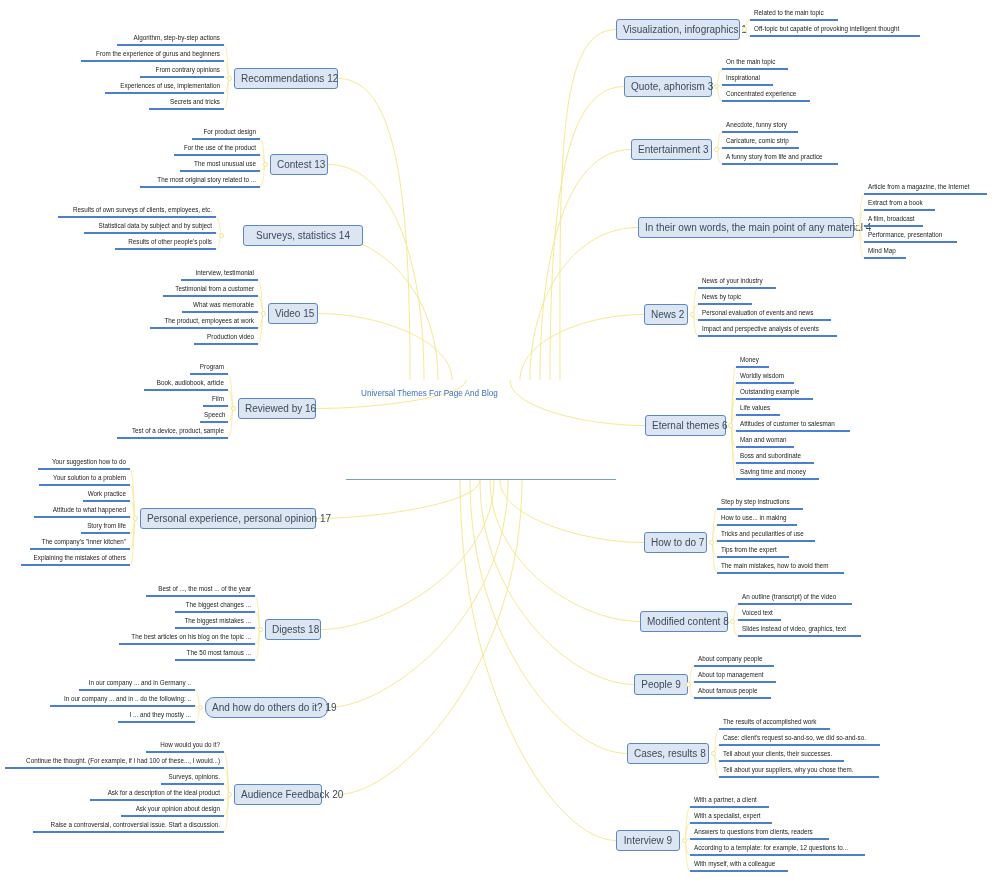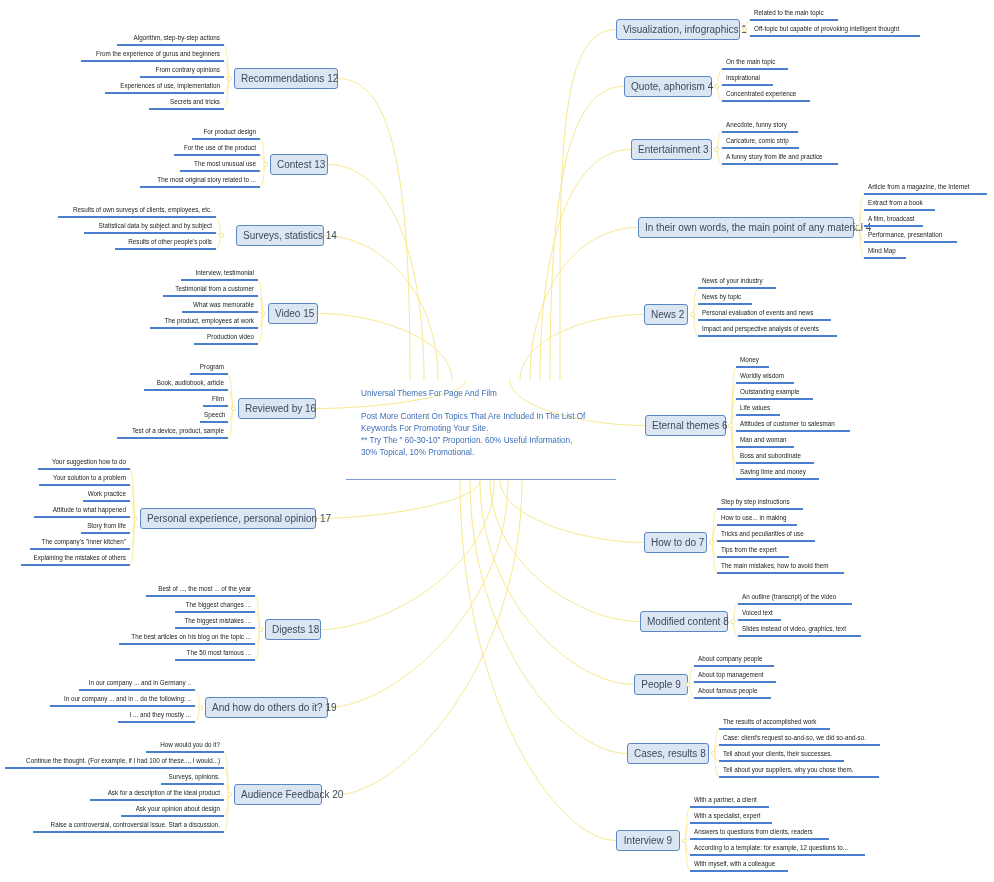--- a/index.html
+++ b/index.html
@@ -139,44 +139,38 @@
       <path d="M 714 753.5 C 715 753.5, 715 777, 719 777" fill="none" stroke="#f7e98e" stroke-width="0.8"></path>
       <path d="M 616 840.5 C 556 840.5, 460 696.3, 460 480" fill="none" stroke="#f7e98e" stroke-width="1"></path>
       <path d="M 685 840.5 C 686 840.5, 686 807, 690 807" fill="none" stroke="#f7e98e" stroke-width="0.8"></path>
       <path d="M 685 840.5 C 686 840.5, 686 823, 690 823" fill="none" stroke="#f7e98e" stroke-width="0.8"></path>
       <path d="M 685 840.5 C 686 840.5, 686 839, 690 839" fill="none" stroke="#f7e98e" stroke-width="0.8"></path>
       <path d="M 685 840.5 C 686 840.5, 686 855, 690 855" fill="none" stroke="#f7e98e" stroke-width="0.8"></path>
       <path d="M 685 840.5 C 686 840.5, 686 871, 690 871" fill="none" stroke="#f7e98e" stroke-width="0.8"></path>
     </svg>
 
   <div id="central">
-    <div class="title">Universal Themes For Page And Film</div>
-    <div class="body">
-      <div>Post More Content On Topics That Are Included In The List Of</div>
-      <div>Keywords For Promoting Your Site.</div>
-      <div>** Try The " 60-30-10" Proportion.  60% Useful Information,</div>
-      <div>30% Topical, 10% Promotional.</div>
-    </div>
+    <div class="title">Universal Themes For Page And Blog</div>
   </div>
 
   <div id="branches">
       <div class="node" style="left: 234px; top: 68px; width: 104px;">Recommendations 12</div>
       <div class="dot" style="left: 227px; top: 76px;"></div>
       <div class="leaf left" style="left: 117px; top: 33px; width: 107px;">Algorithm, step-by-step actions</div>
       <div class="leaf left" style="left: 81px; top: 49px; width: 143px;">From the experience of gurus and beginners</div>
       <div class="leaf left" style="left: 140px; top: 65px; width: 84px;">From contrary opinions</div>
       <div class="leaf left" style="left: 105px; top: 81px; width: 119px;">Experiences of use, implementation</div>
       <div class="leaf left" style="left: 149px; top: 97px; width: 75px;">Secrets and tricks</div>
       <div class="node" style="left: 270px; top: 154px; width: 58px;">Contest 13</div>
       <div class="dot" style="left: 263px; top: 162px;"></div>
       <div class="leaf left" style="left: 192px; top: 127px; width: 68px;">For product design</div>
       <div class="leaf left" style="left: 174px; top: 143px; width: 86px;">For the use of the product</div>
       <div class="leaf left" style="left: 180px; top: 159px; width: 80px;">The most unusual use</div>
       <div class="leaf left" style="left: 140px; top: 175px; width: 120px;">The most original story related to ...</div>
-      <div class="node" style="left: 236px; top: 225px; width: 88px;">Surveys, statistics 14</div>
+      <div class="node" style="left: 243px; top: 225px; width: 120px;">Surveys, statistics 14</div>
       <div class="dot" style="left: 219px; top: 233px;"></div>
       <div class="leaf left" style="left: 58px; top: 205px; width: 158px;">Results of own surveys of clients, employees, etc.</div>
       <div class="leaf left" style="left: 84px; top: 221px; width: 132px;">Statistical data by subject and by subject</div>
       <div class="leaf left" style="left: 115px; top: 237px; width: 101px;">Results of other people's polls</div>
       <div class="node" style="left: 268px; top: 303px; width: 50px;">Video 15</div>
       <div class="dot" style="left: 261px; top: 311px;"></div>
       <div class="leaf left" style="left: 181px; top: 268px; width: 77px;">Interview, testimonial</div>
       <div class="leaf left" style="left: 163px; top: 284px; width: 95px;">Testimonial from a customer</div>
       <div class="leaf left" style="left: 182px; top: 300px; width: 76px;">What was memorable</div>
       <div class="leaf left" style="left: 150px; top: 316px; width: 108px;">The product, employees at work</div>
@@ -197,38 +191,38 @@
       <div class="leaf left" style="left: 81px; top: 521px; width: 49px;">Story from life</div>
       <div class="leaf left" style="left: 30px; top: 537px; width: 100px;">The company's "inner kitchen"</div>
       <div class="leaf left" style="left: 21px; top: 553px; width: 109px;">Explaining the mistakes of others</div>
       <div class="node" style="left: 265px; top: 619px; width: 56px;">Digests 18</div>
       <div class="dot" style="left: 258px; top: 627px;"></div>
       <div class="leaf left" style="left: 146px; top: 584px; width: 109px;">Best of ..., the most ... of the year</div>
       <div class="leaf left" style="left: 175px; top: 600px; width: 80px;">The biggest changes ...</div>
       <div class="leaf left" style="left: 175px; top: 616px; width: 80px;">The biggest mistakes ...</div>
       <div class="leaf left" style="left: 119px; top: 632px; width: 136px;">The best articles on his blog on the topic ...</div>
       <div class="leaf left" style="left: 175px; top: 648px; width: 80px;">The 50 most famous ...</div>
-      <div class="node" style="left: 205px; top: 697px; width: 123px;">And how do others do it? 19</div>
+      <div class="node" style="left: 205px; top: 697px; width: 123px; border-radius: 9px;">And how do others do it? 19</div>
       <div class="dot" style="left: 198px; top: 705px;"></div>
       <div class="leaf left" style="left: 79px; top: 678px; width: 116px;">In our company ... and in Germany ..</div>
       <div class="leaf left" style="left: 50px; top: 694px; width: 145px;">In our company ... and in .. do the following: ..</div>
       <div class="leaf left" style="left: 118px; top: 710px; width: 77px;">I ... and they mostly ...</div>
       <div class="node" style="left: 234px; top: 784px; width: 88px;">Audience Feedback 20</div>
       <div class="dot" style="left: 227px; top: 792px;"></div>
       <div class="leaf left" style="left: 146px; top: 740px; width: 78px;">How would you do it?</div>
       <div class="leaf left" style="left: 5px; top: 756px; width: 219px;">Continue the thought. (For example, if I had 100 of these..., I would...)</div>
       <div class="leaf left" style="left: 161px; top: 772px; width: 63px;">Surveys, opinions.</div>
       <div class="leaf left" style="left: 90px; top: 788px; width: 134px;">Ask for a description of the ideal product</div>
       <div class="leaf left" style="left: 121px; top: 804px; width: 103px;">Ask your opinion about design</div>
       <div class="leaf left" style="left: 33px; top: 820px; width: 191px;">Raise a controversial, controversial issue. Start a discussion.</div>
       <div class="node" style="left: 616px; top: 19px; width: 124px;">Visualization, infographics 1</div>
       <div class="dot" style="left: 742px; top: 27px;"></div>
       <div class="leaf right" style="left: 750px; top: 8px; width: 88px;">Related to the main topic</div>
       <div class="leaf right" style="left: 750px; top: 24px; width: 170px;">Off-topic but capable of provoking intelligent thought</div>
-      <div class="node" style="left: 624px; top: 76px; width: 88px;">Quote, aphorism 4</div>
+      <div class="node" style="left: 624px; top: 76px; width: 88px;">Quote, aphorism 3</div>
       <div class="dot" style="left: 714px; top: 84px;"></div>
       <div class="leaf right" style="left: 722px; top: 57px; width: 66px;">On the main topic</div>
       <div class="leaf right" style="left: 722px; top: 73px; width: 51px;">Inspirational</div>
       <div class="leaf right" style="left: 722px; top: 89px; width: 88px;">Concentrated experience</div>
       <div class="node" style="left: 631px; top: 139px; width: 81px;">Entertainment 3</div>
       <div class="dot" style="left: 714px; top: 147px;"></div>
       <div class="leaf right" style="left: 722px; top: 120px; width: 76px;">Anecdote, funny story</div>
       <div class="leaf right" style="left: 722px; top: 136px; width: 77px;">Caricature, comic strip</div>
       <div class="leaf right" style="left: 722px; top: 152px; width: 116px;">A funny story from life and practice</div>
       <div class="node" style="left: 638px; top: 217px; width: 216px;">In their own words, the main point of any material 4</div>

